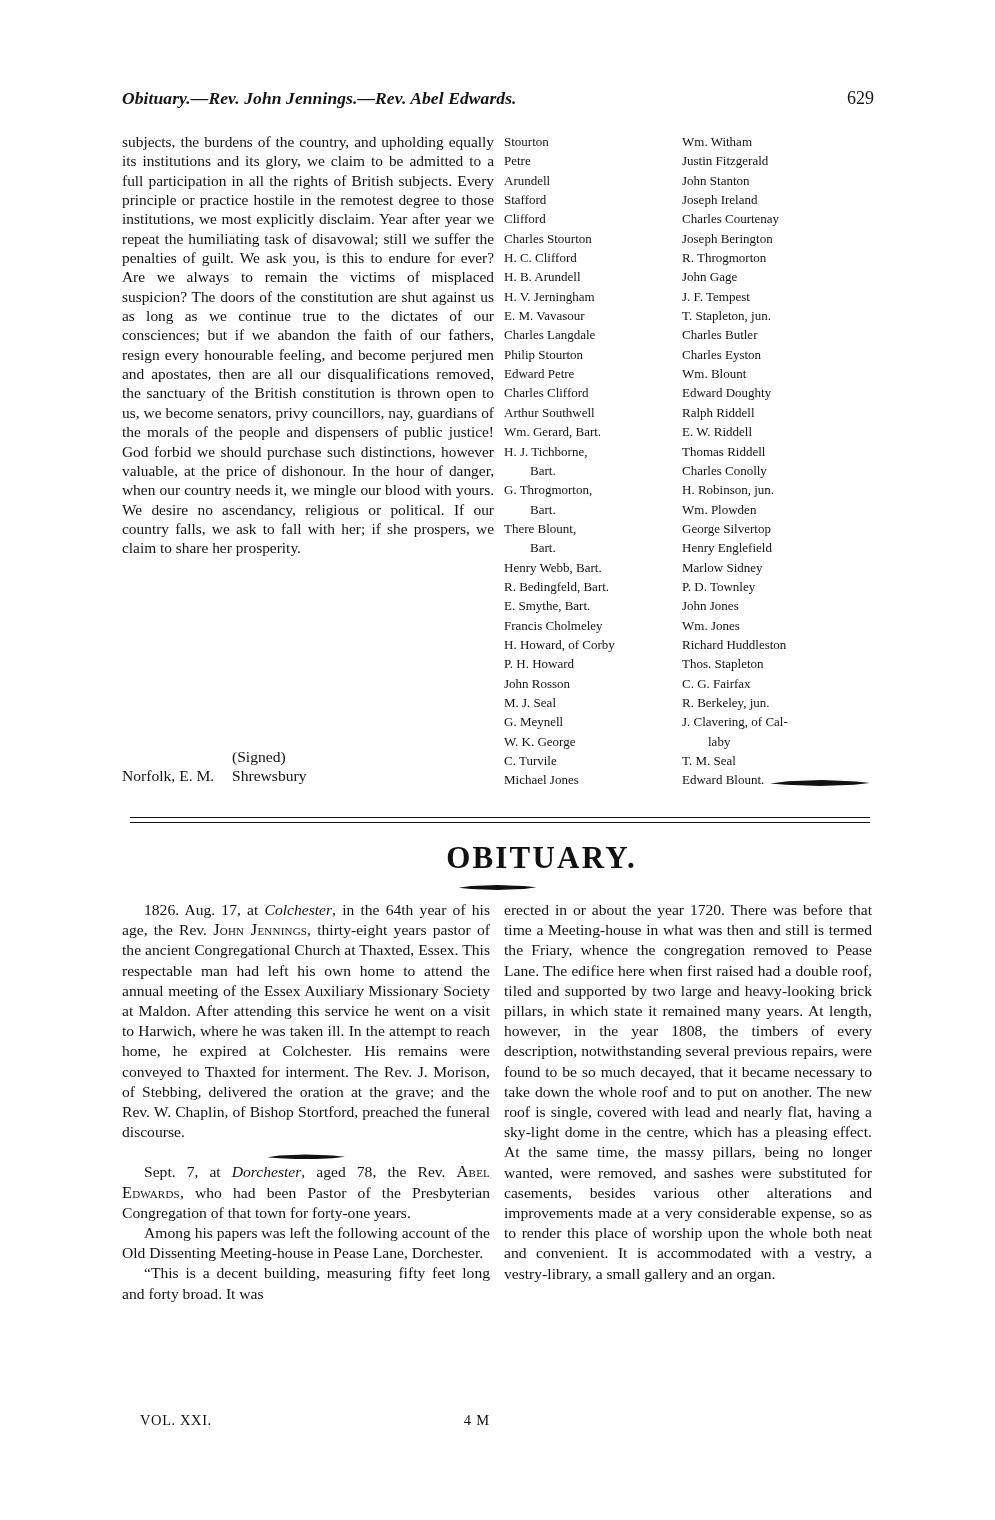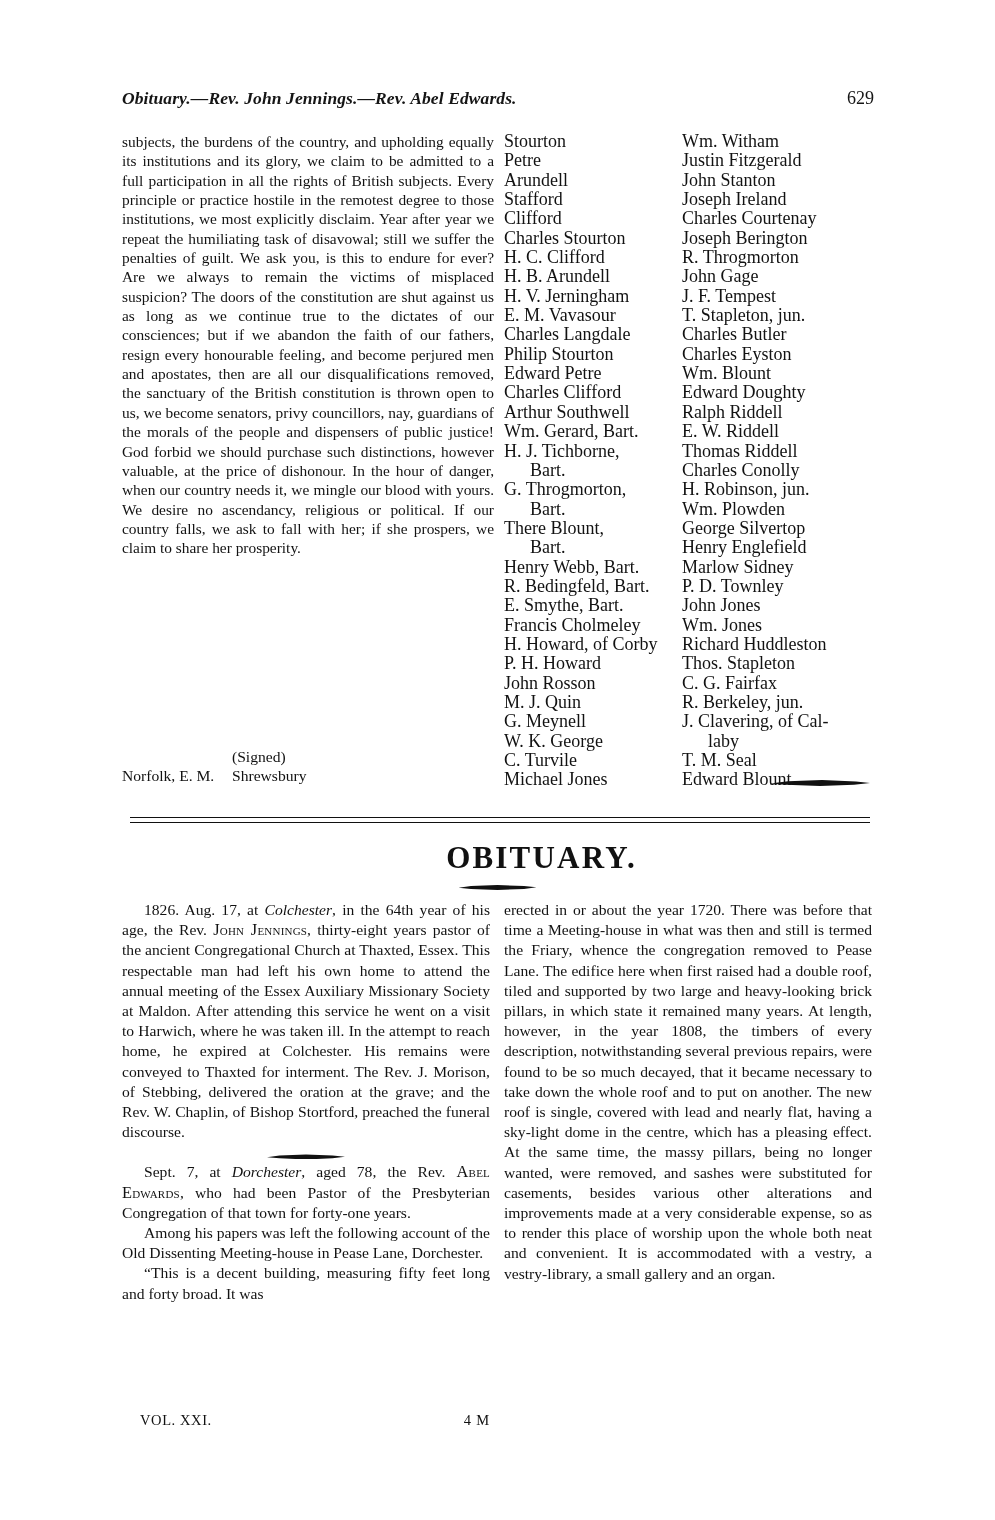--- a/index.html
+++ b/index.html
@@ -82,21 +82,21 @@
   .sig-row {
     display: flex;
   }
   .sig-left { width: 110px; }
   .sig-right { }
 
   
   .names {
     position: absolute;
     top: 0;
-    font-size: 18px;
+    font-size: 13px;
     line-height: 19.35px;
     color: #121212;
   }
   .names-col1 { left: 382px; width: 178px; }
   .names-col2 { left: 560px; width: 200px; }
   .names div {
     white-space: nowrap;
   }
   .names .cont {
     padding-left: 26px;
@@ -277,21 +277,21 @@
         <div class="cont">Bart.</div>
         <div>There  Blount,</div>
         <div class="cont">Bart.</div>
         <div>Henry Webb, Bart.</div>
         <div>R. Bedingfeld, Bart.</div>
         <div>E. Smythe, Bart.</div>
         <div>Francis Cholmeley</div>
         <div>H. Howard, of Corby</div>
         <div>P. H. Howard</div>
         <div>John Rosson</div>
-        <div>M. J. Quin</div>
+        <div>M. J. Seal</div>
         <div>G. Meynell</div>
         <div>W. K. George</div>
         <div>C. Turvile</div>
         <div>Michael Jones</div>
       </div>
     <div class="names names-col2" id="names-col-2">
         <div>Wm. Witham</div>
         <div>Justin Fitzgerald</div>
         <div>John Stanton</div>
         <div>Joseph Ireland</div>

